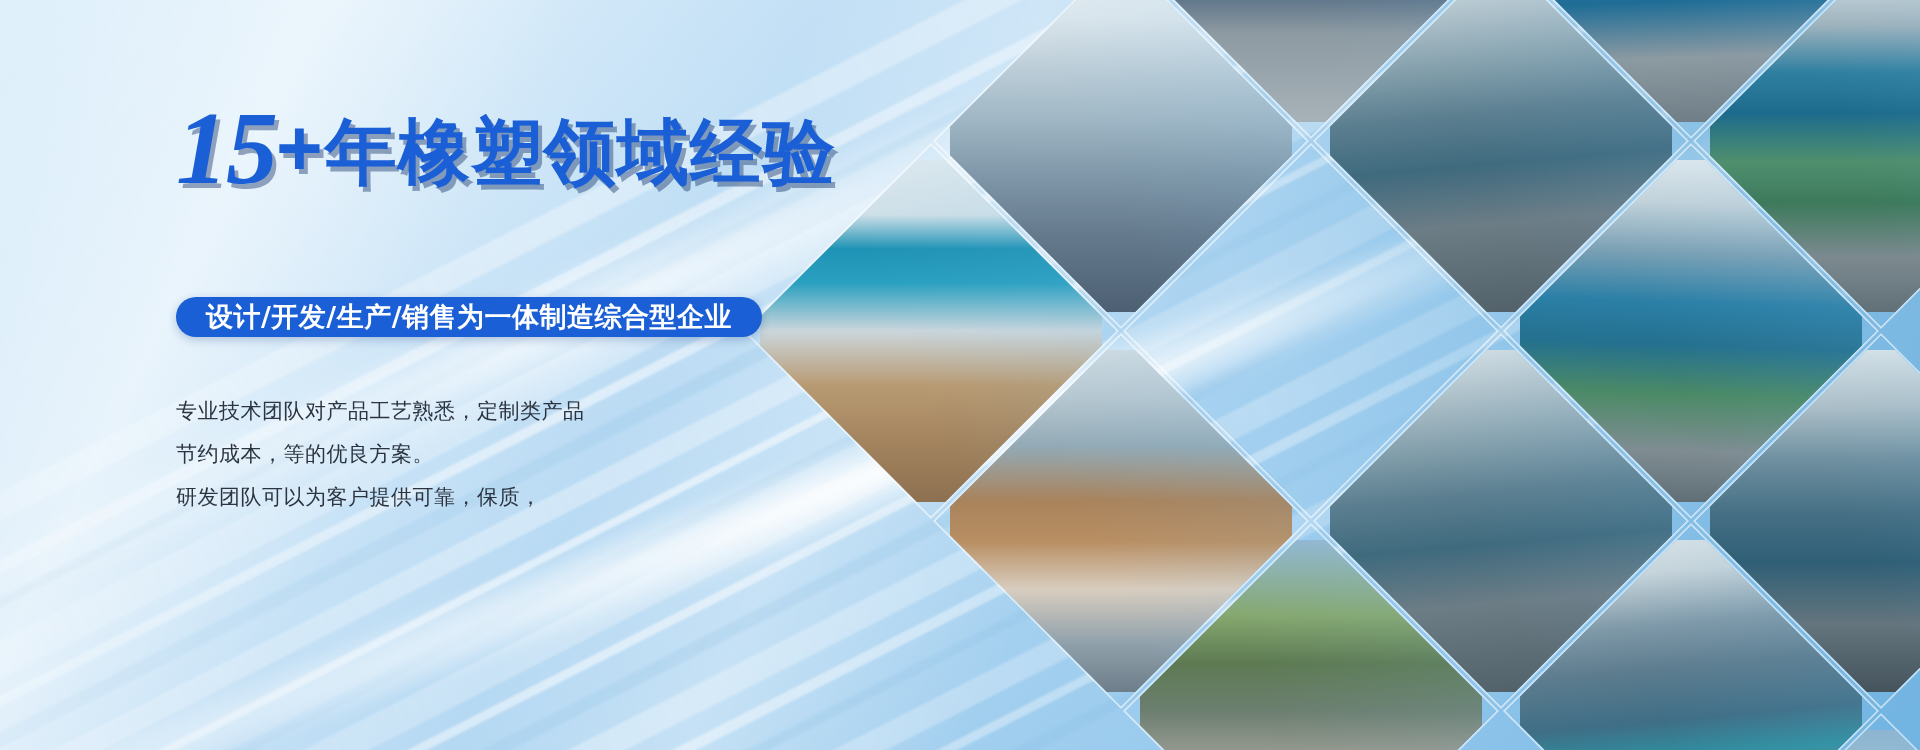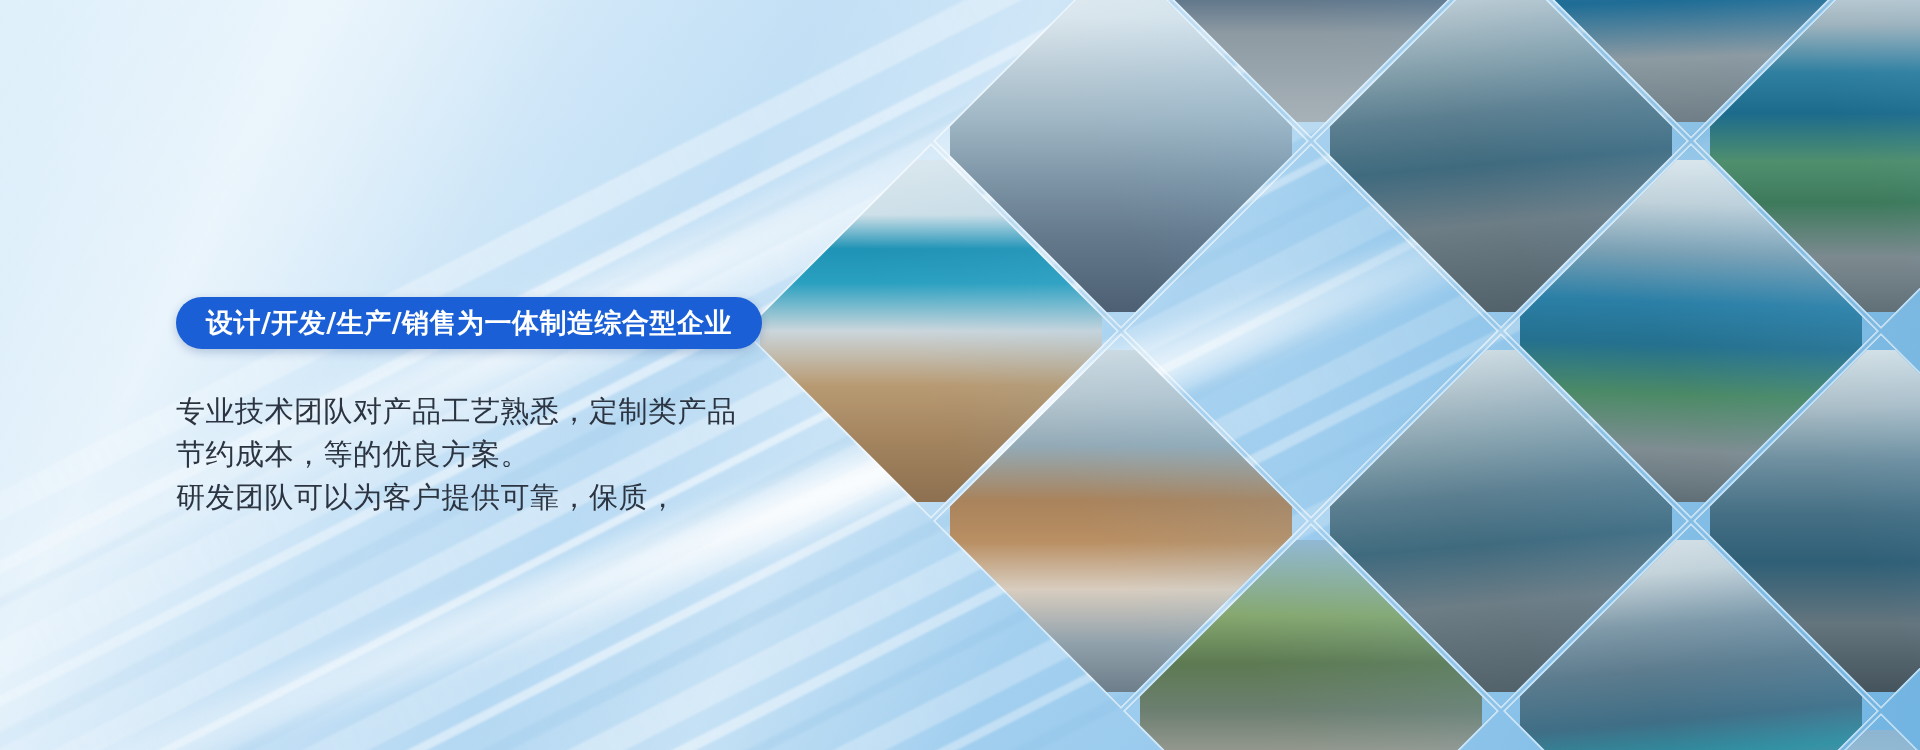--- a/index.html
+++ b/index.html
@@ -90,35 +90,35 @@
   .headline2{
     position:absolute;left:176px;top:196px;white-space:nowrap;
     font-family:"DejaVu Sans","Liberation Sans",sans-serif;
     font-weight:700;font-size:78px;letter-spacing:2px;line-height:1;
     color:#1a5fd6;
     text-shadow:4px 5px 0 rgba(30,60,110,.45);
   }
 
   .pill{
     position:absolute;left:176px;top:297px;
-    height:52px;display:flex;align-items:center;
+    height:40px;display:flex;align-items:center;
     padding:0 30px;border-radius:30px;
     background:#1a5fd6;
     box-shadow:0 3px 10px rgba(20,60,130,.25);
   }
   .pill span{
     font-family:"DejaVu Sans","Liberation Sans",sans-serif;
     font-weight:700;font-size:27px;letter-spacing:.5px;
     color:#ffffff;white-space:nowrap;
   }
 
   .para{
     position:absolute;left:176px;top:390px;
     font-family:"DejaVu Sans","Liberation Sans",sans-serif;
-    font-size:29px;color:#2b3440;line-height:43px;letter-spacing:.5px;
+    font-size:21px;color:#2b3440;line-height:43px;letter-spacing:.5px;
   }
   .para div{white-space:nowrap;}
 
   
   .collage{position:absolute;left:620px;top:-170px;width:1400px;height:1100px;pointer-events:none;}
   .tile{
     position:absolute;width:262px;height:262px;
     transform:rotate(45deg);
     overflow:hidden;
     box-shadow:0 0 0 2px rgba(255,255,255,.55);
@@ -272,20 +272,23 @@
         <div class="tint"></div>
       </div>
     <div class="tile" style="left:1130px;top:940px;">
         <div class="inner ph-street"></div>
         <div class="tint"></div>
       </div>
   </div>
 
   <div class="content">
 
+    <div class="headline">
+      <span class="h-num">15</span><span class="h-plus">+</span><span class="h-cn">年橡塑领域经验</span>
+    </div>
 
 
     <div class="pill">
       <span>设计/开发/生产/销售为一体制造综合型企业</span>
     </div>
 
     <div class="para">
       <div>专业技术团队对产品工艺熟悉，定制类产品</div>
       <div>节约成本，等的优良方案。</div>
       <div>研发团队可以为客户提供可靠，保质，</div>

